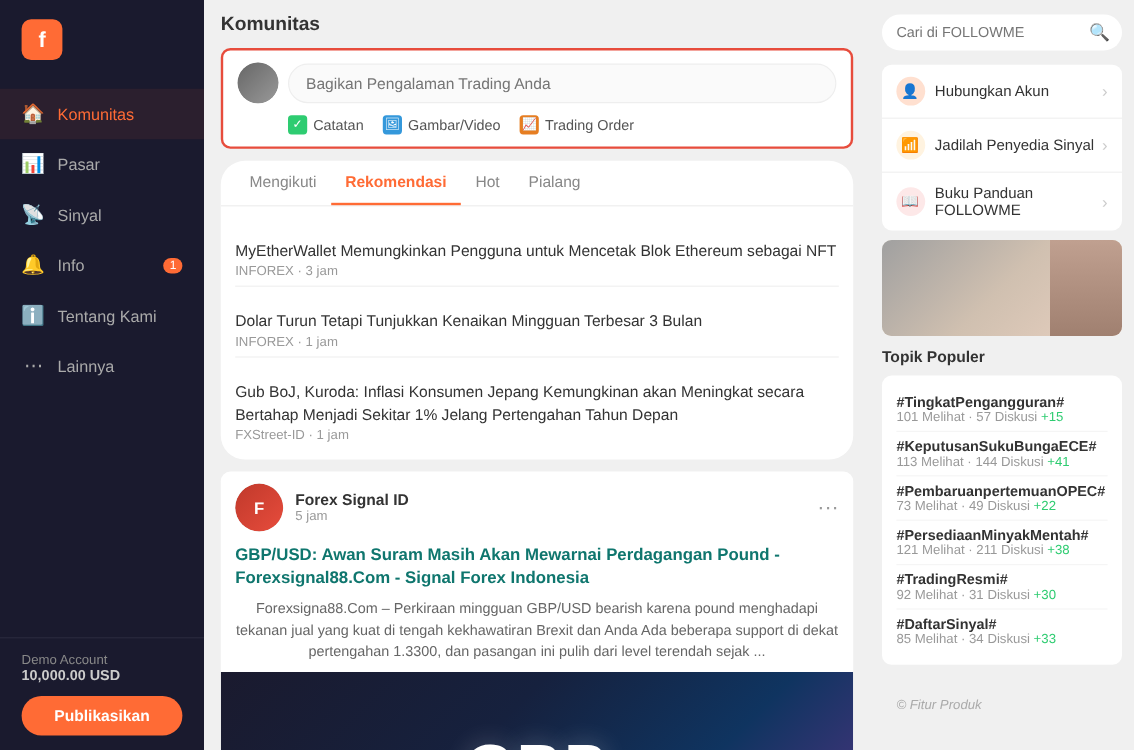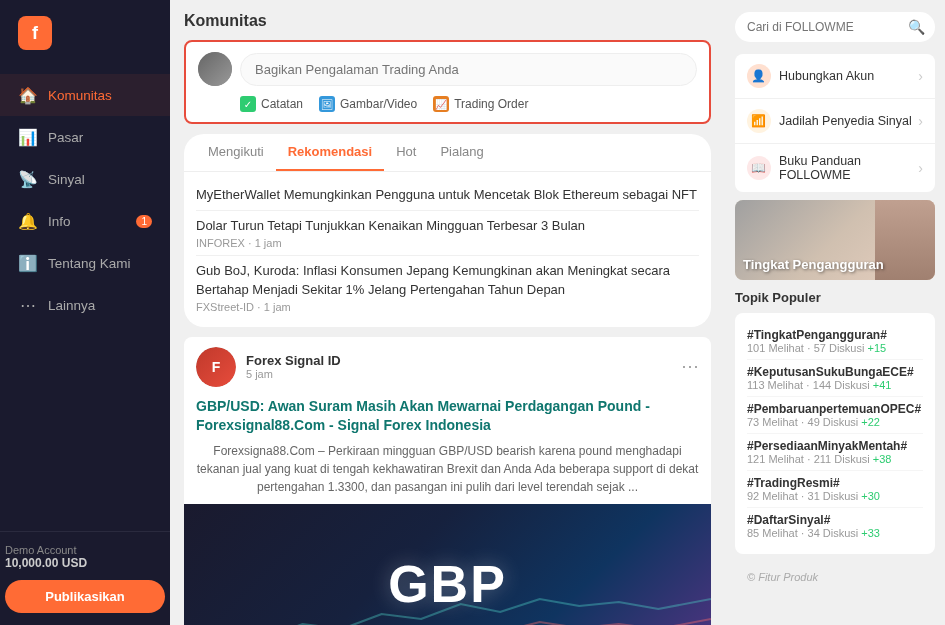--- a/index.html
+++ b/index.html
@@ -18,21 +18,21 @@
     .sidebar-nav { flex: 1; padding: 8px 0; }
     .nav-item {
       display: flex; align-items: center; gap: 10px; padding: 11px 18px; cursor: pointer; color: #aaa; font-size: 13.5px; position: relative;
     }
     .nav-item.active { color: #ff6b35; background: rgba(255,107,53,0.08); }
     .nav-item .nav-icon { width: 20px; height: 20px; display: flex; align-items: center; justify-content: center; font-size: 16px; }
     .nav-item .badge {
       background: #ff6b35; color: white; border-radius: 10px; font-size: 10px; padding: 1px 5px; margin-left: auto;
     }
     .sidebar-account {
-      padding: 12px 5px; border-top: 1px solid #2a2a3e;
+      padding: 12px 18px; border-top: 1px solid #2a2a3e;
     }
     .account-info { display: flex; flex-direction: column; margin-bottom: 10px; }
     .account-label { color: #888; font-size: 11px; }
     .account-value { color: #ccc; font-size: 12px; font-weight: 600; }
     .publish-btn {
       width: 100%; background: #ff6b35; color: white; border: none; border-radius: 20px; padding: 9px 0; font-size: 13px; font-weight: 600; cursor: pointer;
     }
 
     
     .main-content {
@@ -65,21 +65,21 @@
     .action-icon-trading { background: #e67e22; border-radius: 3px; width: 16px; height: 16px; color: white; font-size: 10px; display: flex; align-items: center; justify-content: center; }
 
     
     .content-card { background: white; border-radius: 20px; margin-bottom: 10px; overflow: hidden; }
     .tabs { display: flex; gap: 0; border-bottom: 1px solid #eee; padding: 0 12px; }
     .tab { padding: 10px 12px; font-size: 13px; color: #888; cursor: pointer; border-bottom: 2px solid transparent; }
     .tab.active { color: #ff6b35; border-bottom: 2px solid #ff6b35; font-weight: 600; }
 
     
     .news-list { padding: 8px 12px; }
-    .news-item { padding: 6px 0; border-bottom: 1px solid #f0f0f0; }
+    .news-item { padding: 6px 0; border-bottom: 1px solid #f0f0f0; margin-top: 14px; }
     .news-item:last-child { border-bottom: none; }
     .news-title { font-size: 13px; color: #333; line-height: 1.4; }
     .news-source { font-size: 11px; color: #999; margin-top: 2px; }
 
     
     .post-card { background: white; border-radius: 8px; margin-bottom: 10px; overflow: hidden; }
     .post-header { display: flex; align-items: center; gap: 10px; padding: 10px 12px; }
     .post-avatar { width: 40px; height: 40px; border-radius: 50%; background: #ddd; overflow: hidden; flex-shrink: 0; }
     .post-avatar-inner { width: 100%; height: 100%; background: linear-gradient(135deg, #c0392b, #e74c3c); border-radius: 50%; display: flex; align-items: center; justify-content: center; color: white; font-size: 14px; font-weight: bold; }
     .post-meta { flex: 1; }
@@ -119,21 +119,21 @@
     
     .banner-img {
       background: linear-gradient(135deg, #e8e0d0, #d4c5b0); border-radius: 8px; height: 80px; margin-bottom: 10px; overflow: hidden; position: relative; display: flex; align-items: flex-end;
     }
     .banner-overlay-text { color: white; font-size: 13px; font-weight: 700; padding: 8px; text-shadow: 1px 1px 3px rgba(0,0,0,0.5); }
     .banner-bg { position: absolute; top: 0; left: 0; right: 0; bottom: 0; background: linear-gradient(135deg, #a0a0a0 0%, #d0c0b0 50%, #e8d0c0 100%); }
     .banner-person { position: absolute; right: 0; top: 0; bottom: 0; width: 60px; background: linear-gradient(180deg, #c0a090 0%, #a08070 100%); }
 
     
     .section-title { font-size: 13px; font-weight: 700; color: #333; margin-bottom: 8px; }
-    .topics-card { background: white; border-radius: 8px; padding: 10px 12px; margin-bottom: 9px; }
+    .topics-card { background: white; border-radius: 8px; padding: 10px 12px; margin-bottom: 20px; }
     .topic-item { padding: 5px 0; border-bottom: 1px solid #f5f5f5; }
     .topic-item:last-child { border-bottom: none; }
     .topic-name { font-size: 12px; font-weight: 600; color: #333; }
     .topic-stats { font-size: 11px; color: #999; }
     .topic-stats .green { color: #2ecc71; }
 
     
     .bottom-bar { padding: 8px 12px; text-align: left; font-size: 11px; color: #aaa; font-style: italic; }
   </style>
 </head>
@@ -213,20 +213,21 @@
   <div class="content-card">
     <div class="tabs" id="tabs-container">
         <div class="tab">Mengikuti</div>
         <div class="tab active">Rekomendasi</div>
         <div class="tab">Hot</div>
         <div class="tab">Pialang</div>
       </div>
     <div class="news-list" id="news-list">
         <div class="news-item">
           <div class="news-title">MyEtherWallet Memungkinkan Pengguna untuk Mencetak Blok Ethereum sebagai NFT</div>
+    <div class="news-source">INFOREX · 3 jam</div>
         </div>
         <div class="news-item">
           <div class="news-title">Dolar Turun Tetapi Tunjukkan Kenaikan Mingguan Terbesar 3 Bulan</div>
     <div class="news-source">INFOREX · 1 jam</div>
         </div>
         <div class="news-item">
           <div class="news-title">Gub BoJ, Kuroda: Inflasi Konsumen Jepang Kemungkinan akan Meningkat secara Bertahap Menjadi Sekitar 1% Jelang Pertengahan Tahun Depan</div>
     <div class="news-source">FXStreet-ID · 1 jam</div>
         </div>
       </div>
@@ -276,21 +277,20 @@
       <div class="cta-item">
         <div class="cta-icon cta-icon-book">📖</div>
     <span class="cta-label">Buku Panduan FOLLOWME</span>
     <span class="cta-arrow">›</span>
       </div>
     </div>
 
   <div class="banner-img">
     <div class="banner-bg"></div>
     <div class="banner-person"></div>
-    <div class="banner-overlay-text" style="position:relative;z-index:1">Tingkat Pengangguran</div>
   </div>
 
   <div class="section-title">Topik Populer</div>
   <div class="topics-card" id="topics-card">
       <div class="topic-item">
         <div class="topic-name">#TingkatPengangguran#</div>
     <div class="topic-stats">101 Melihat · 57 Diskusi <span class="green">+15</span></div>
       </div>
       <div class="topic-item">
         <div class="topic-name">#KeputusanSukuBungaECE#</div>

